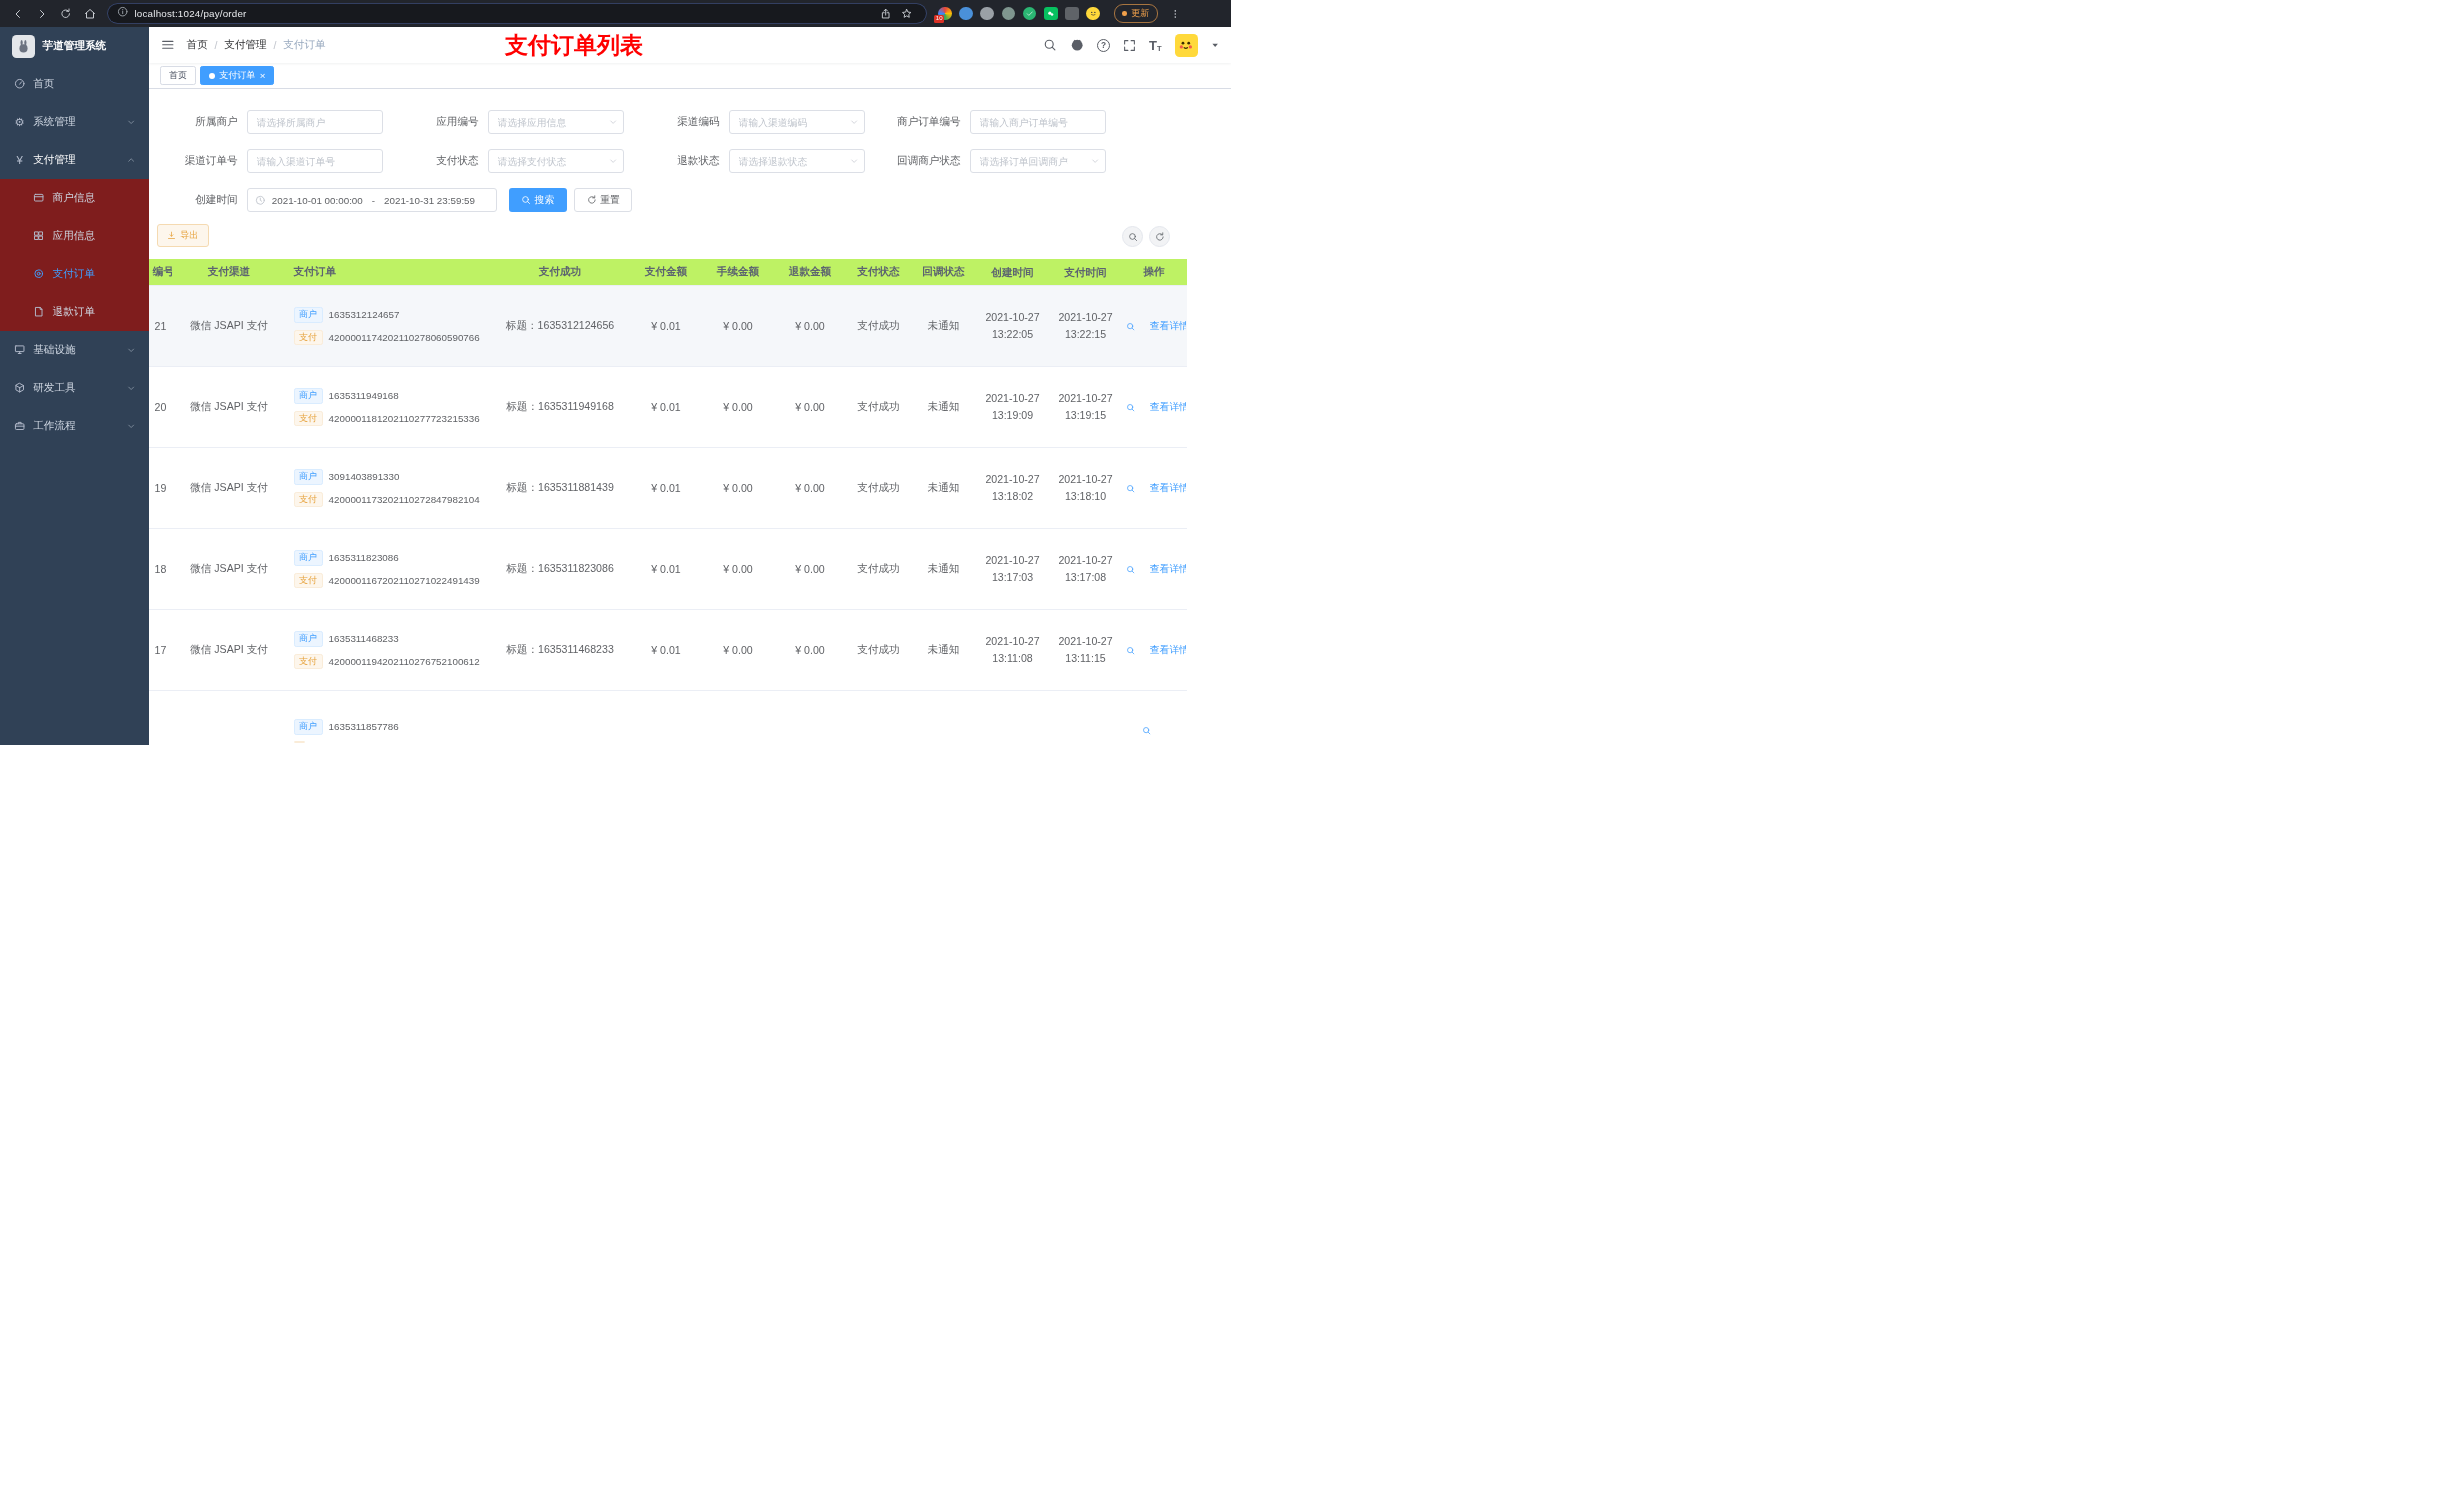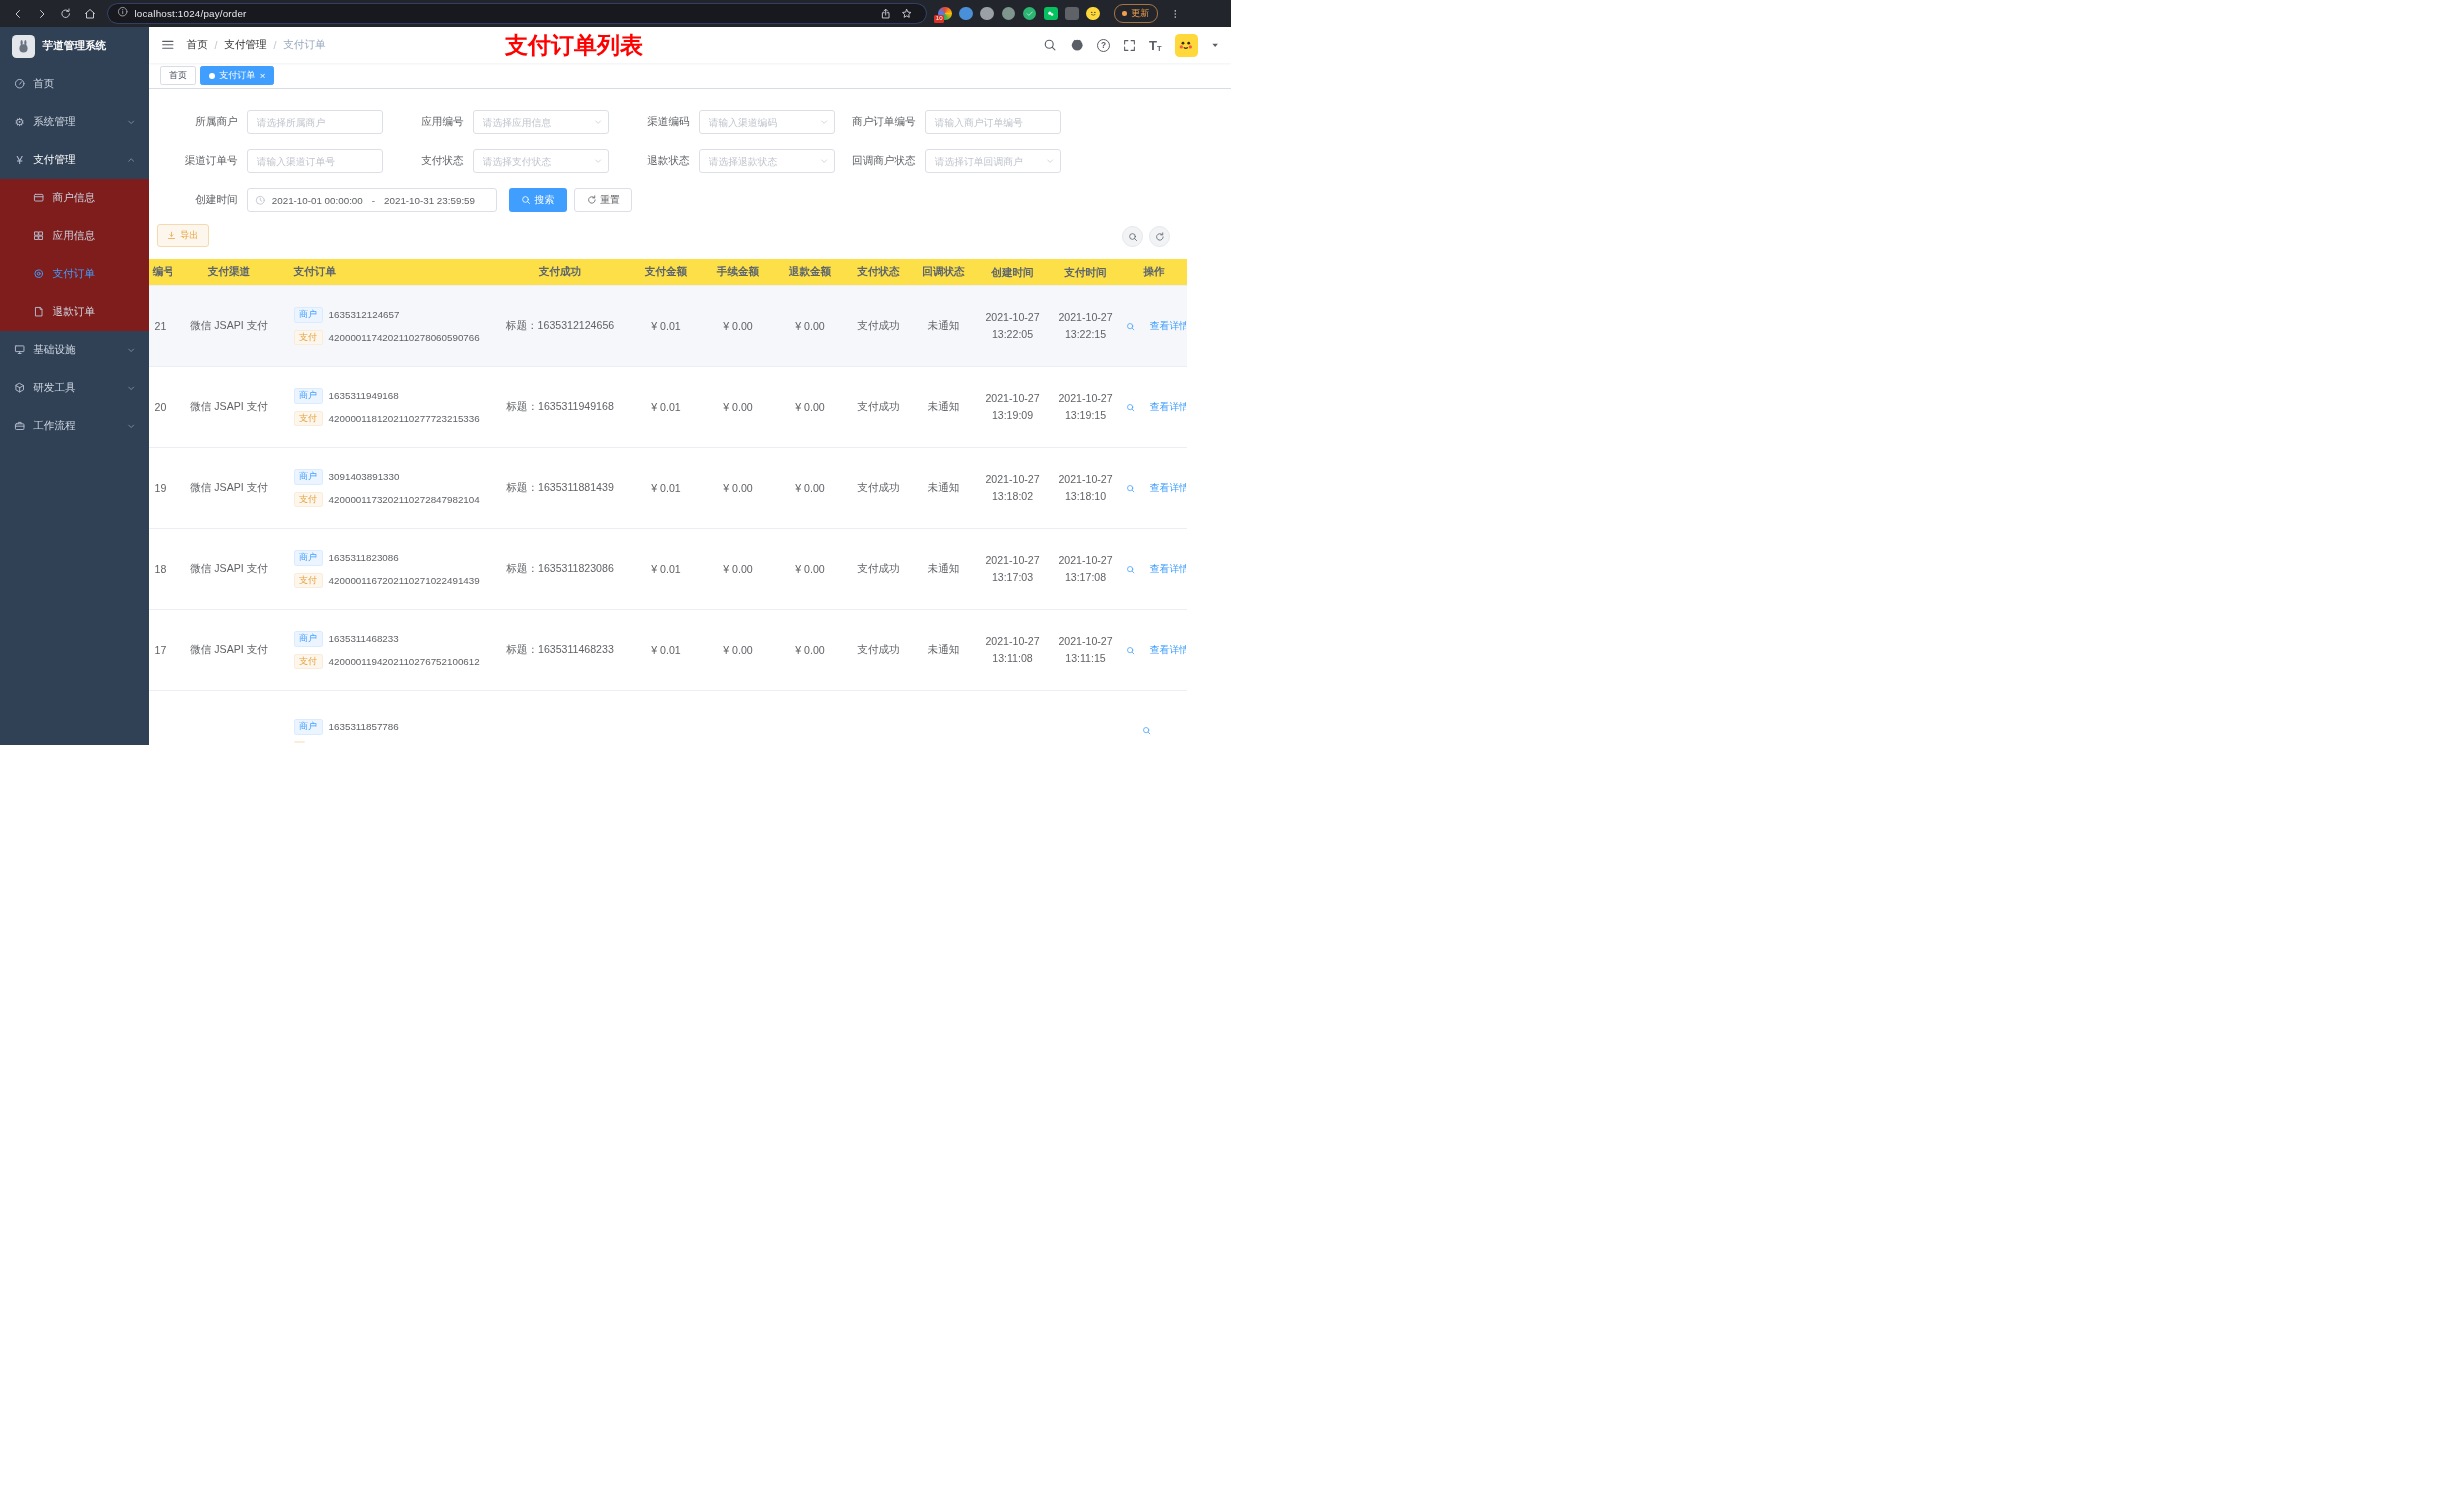--- a/index.html
+++ b/index.html
@@ -64,21 +64,21 @@
   .tab{height:19.7px;padding:0 7.6px;border:0.8px solid #d8dce5;border-radius:2.3px;font-size:9px;color:#495060;background:#fff;
     display:flex;align-items:center;gap:4.5px;cursor:pointer;white-space:nowrap}
   .tab.active{background:#409eff;border-color:#409eff;color:#fff}
   .tab .dot{width:6px;height:6px;border-radius:50%;background:#fff}
   .tab .close{font-size:9.8px;line-height:1}
 
   .content{flex:1;overflow:hidden;padding-top:13.6px}
 
   
   .filter-row{display:flex;align-items:center;height:39px;padding-left:7.6px}
-  .fg{display:flex;align-items:center;}
+  .fg{display:flex;align-items:center;margin-right:15px}
   .fg>label{width:81px;text-align:right;margin-right:9px;font-size:10.6px;color:#606266;white-space:nowrap;flex-shrink:0}
   .ctrl{position:relative;width:136px}
   .ctrl input{width:100%;height:24px;border:0.8px solid #dcdfe6;border-radius:3px;padding:0 9px;font-size:9.8px;color:#606266;outline:none;background:#fff;
     font-family:"Liberation Sans","DejaVu Sans",sans-serif}
   .ctrl.sel input{padding-right:37px}
   .ctrl input::placeholder{color:#bfc4cc}
   .sel-arrow{position:absolute;right:6.8px;top:50%;transform:translateY(-50%);color:#c0c4cc;pointer-events:none;display:flex}
   .date-box{width:250px;height:24px;border:0.8px solid #dcdfe6;border-radius:3px;display:flex;align-items:center;padding:0 7.6px;gap:6px;
     font-size:9.8px;color:#606266;cursor:pointer;white-space:nowrap}
   .date-box .sep{color:#606266;padding:0 3px}
@@ -88,21 +88,21 @@
   .btn-plain{background:#fff;border-color:#dcdfe6;color:#606266;margin-left:7.6px}
   .btn-warn{background:#fdf6ec;border-color:#f5dab1;color:#e6a23c;height:23px;font-size:9px;padding:0 9.8px}
 
   .export-row{display:flex;align-items:flex-end;padding:4.5px 7.6px 7.6px}
   .tool-circles{margin-left:auto;display:flex;gap:6px;margin-right:53px}
   .circle-btn{width:21px;height:21px;border-radius:50%;background:#f2f3f5;border:0.8px solid #e4e7ed;color:#5f6368;
     display:flex;align-items:center;justify-content:center;cursor:pointer}
 
   
   .table{margin-top:4.5px;width:1038px;font-size:10.6px;color:#606266}
-  .thead{display:flex;align-items:center;height:27px;background:#fde047;font-weight:bold;color:#5c6470;border-bottom:0.8px solid #ebeef5}
+  .thead{display:flex;align-items:center;height:27px;background:#bef264;font-weight:bold;color:#5c6470;border-bottom:0.8px solid #ebeef5}
   .tr{display:flex;align-items:center;height:81px;border-bottom:0.8px solid #ebeef5;background:#fff}
   .tr.hover{background:#f5f7fa}
   .td,.th{flex-shrink:0;padding:0 3.8px;text-align:center;overflow:hidden;white-space:nowrap}
   .c-id{width:23px}
   .c-ch{width:114px}
   .c-ord{width:204px;text-align:left;padding-left:7.6px}
   .c-ti{width:140px}
   .c-amt{width:72px}
   .c-st{width:65px}
   .c-tm{width:73px;line-height:1.6}

